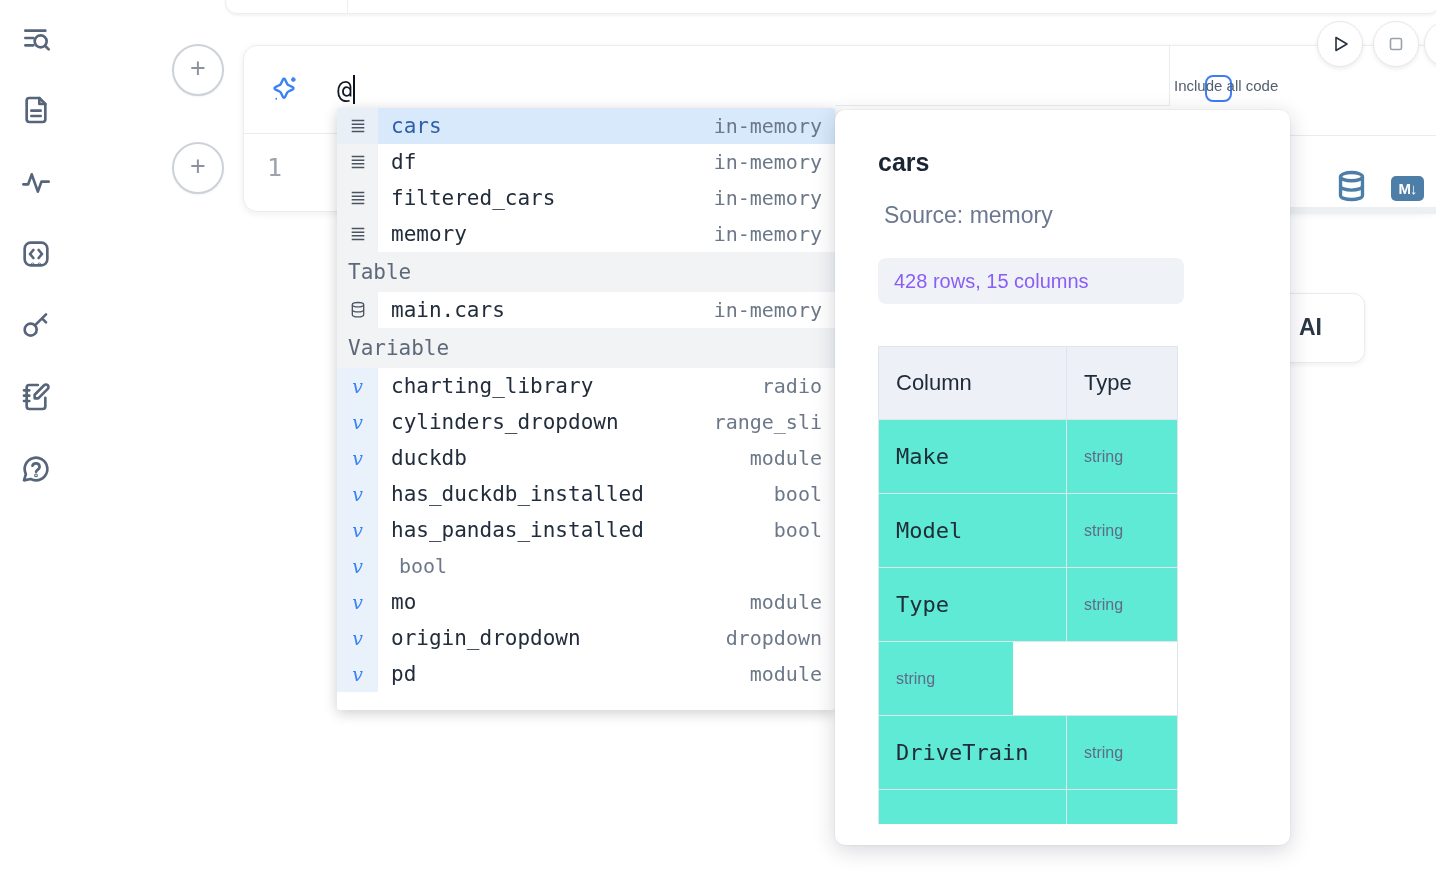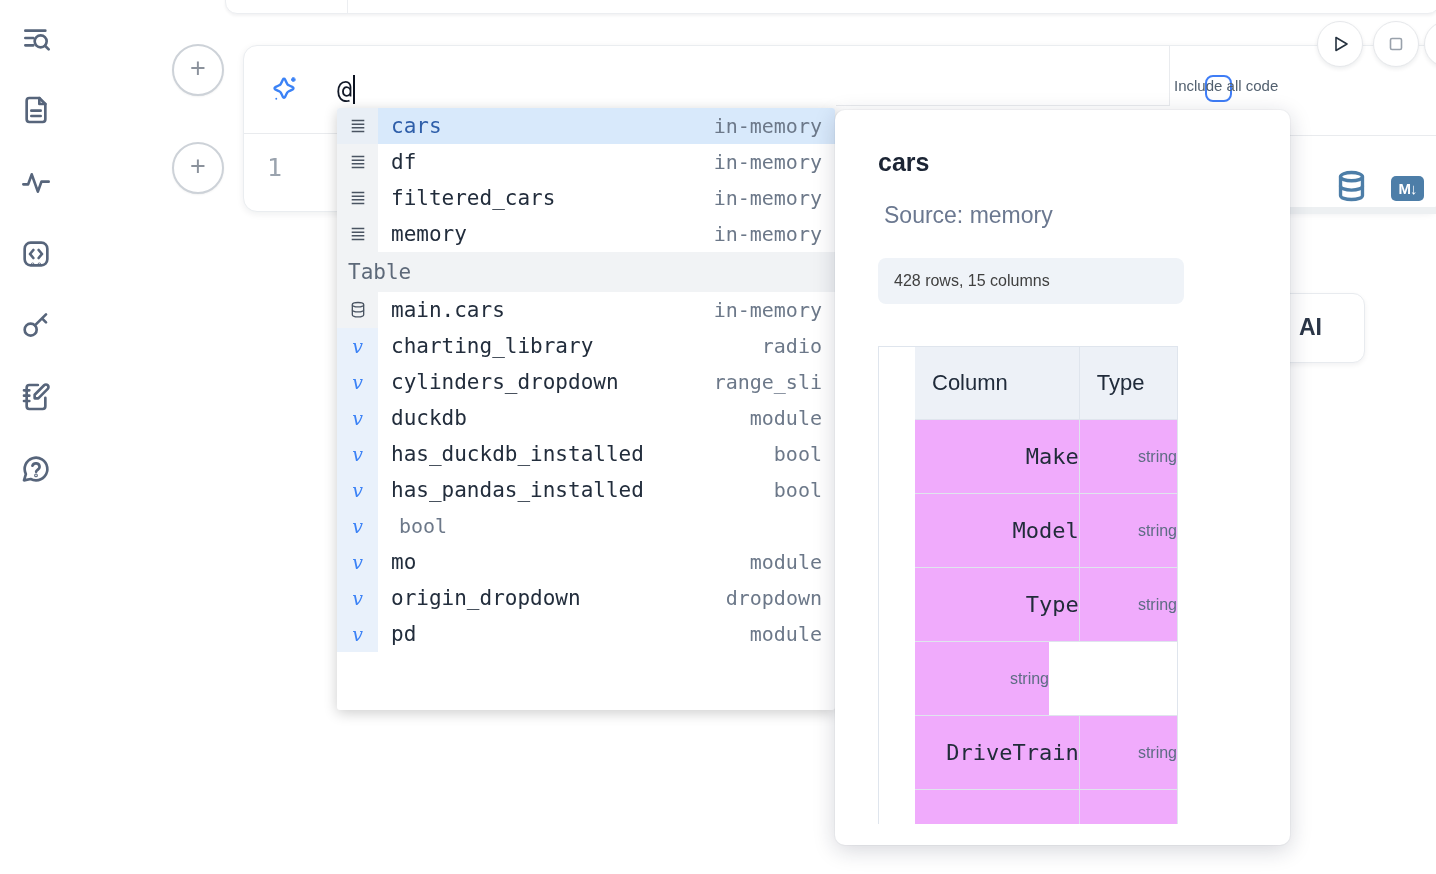--- a/index.html
+++ b/index.html
@@ -84,28 +84,28 @@
   .ac-type { font-family:"DejaVu Sans Mono", monospace; font-size:20px; color:#6c7889; white-space:nowrap; margin-left:8px; }
   .vglyph { font-family:"DejaVu Serif", serif; font-style:italic; font-size:19px; color:#3b82f6; }
   .ac-gutter svg { display:block; }
 
   
   #popover { left:835px; top:110px; width:455px; height:735px; background:#fff; border-radius:10px;
     box-shadow:0 5px 22px rgba(20,30,55,.18), 0 0 0 1px rgba(20,30,55,.03); z-index:40; }
   #pv-title { position:absolute; left:43px; top:38px; font-size:25px; font-weight:bold; color:#1b2434; }
   #pv-source { position:absolute; left:43px; top:92px; font-size:23px; color:#6b7890;margin-left:6px; }
   #pv-chip { position:absolute; left:43px; top:148px; width:306px; height:46px; background:#eff3f8; border-radius:8px;
-    line-height:46px; padding-left:16px; font-size:16px; color:#404040; }
+    line-height:46px; padding-left:16px; font-size:20px; color:#8b5cf6; }
   #pv-tablewrap { position:absolute; left:43px; top:236px; width:368px; height:478px; overflow:hidden; }
-  #pv-table { width:300px; border:1px solid #dfe5ed;padding-left:36px; }
+  #pv-table { width:300px; border:1px solid #dfe5ed; }
   .pv-tr { display:flex; border-top:1px solid #dfe5ed; }
   .pv-tr:first-child { border-top:none; }
   .pv-th { background:#edf1f7; height:72px; display:flex; align-items:center; padding-left:17px;
     font-size:22px; color:#202b3a; }
-  .pv-td { background:#f0abfc; height:73px; display:flex; align-items:center; padding-left:17px;justify-content:flex-end; }
+  .pv-td { background:#5eead4; height:73px; display:flex; align-items:center; padding-left:17px; }
   .c1 { width:232px; border-right:1px solid #dfe5ed; }
   .c2 { width:134px; }
   .pv-name { font-family:"DejaVu Sans Mono", monospace; font-size:22px; color:#212c3a; }
   .pv-type { font-size:16px; color:#5e6c84; }
 </style>
 </head>
 <body>
 
 <div id="sidebar" class="abs">
     <div class="side-icon" style="top: 24px;"><svg viewBox="0 0 24 24">
@@ -256,20 +256,21 @@
             <path d="M3.5 5v15c0 1.8 3.8 3.2 8.5 3.2s8.5-1.4 8.5-3.2V5"></path>
             <path d="M3.5 12.5c0 1.8 3.8 3.2 8.5 3.2s8.5-1.4 8.5-3.2"></path>
           </g>
         </svg>
       </span>
       <span class="ac-main">
         <span class="ac-name">main.cars</span>
         <span class="ac-type">in-memory</span>
       </span>
     </div>
+    <div class="ac-header">Variable</div>
     <div class="ac-row">
       <span class="ac-gutter varg">
         <i class="vglyph">v</i>
       </span>
       <span class="ac-main">
         <span class="ac-name">charting_library</span>
         <span class="ac-type">radio</span>
       </span>
     </div>
     <div class="ac-row">

